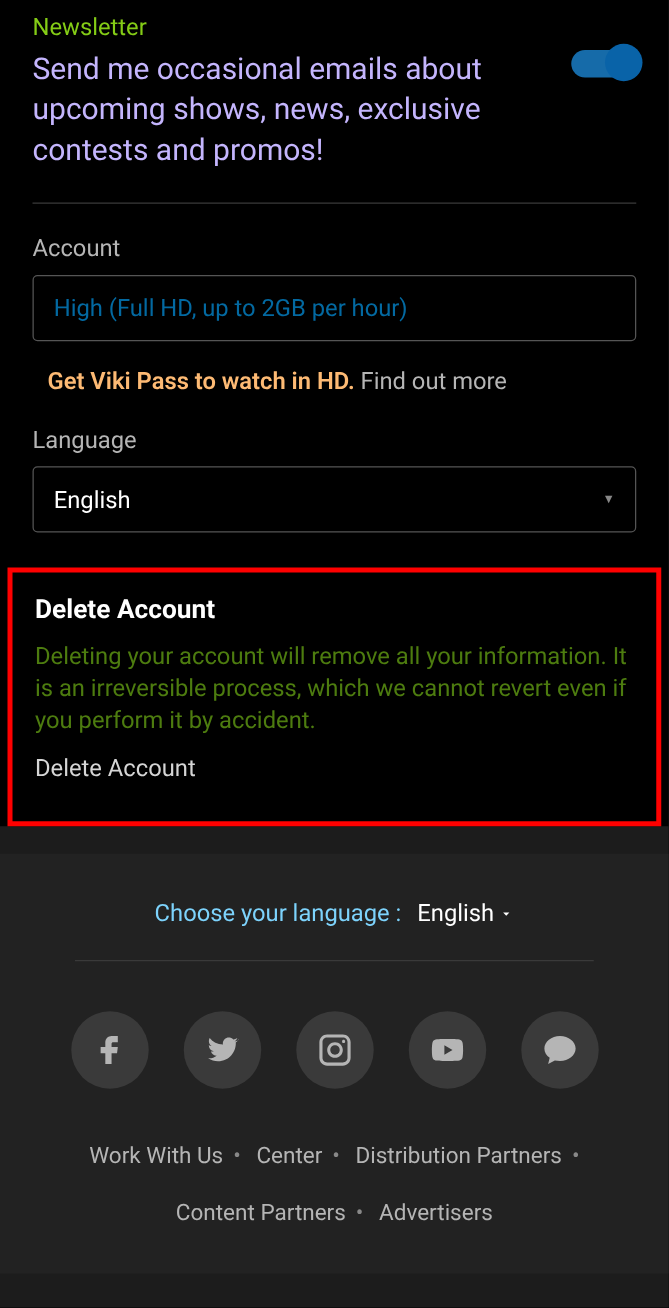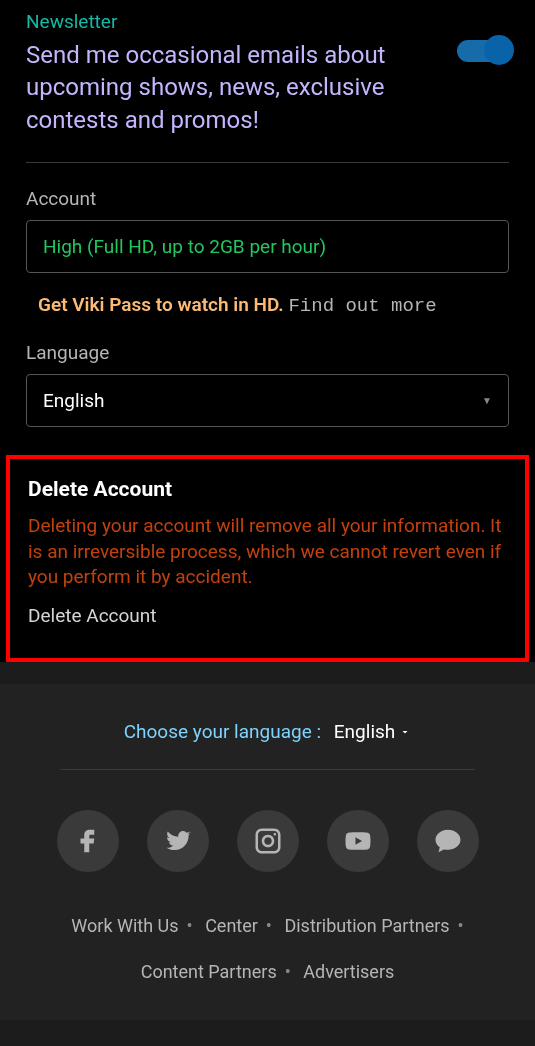--- a/index.html
+++ b/index.html
@@ -15,21 +15,21 @@
       background: #000000;
     }
     .newsletter-row {
       display: flex;
       justify-content: space-between;
       align-items: flex-start;
       padding-bottom: 20px;
     }
     .newsletter-left { flex: 1; padding-right: 60px; }
     .newsletter-title {
-      color: #14b8a6;
+      color: #84cc16;
       font-size: 19px;
       margin-bottom: 6px;
     }
     .newsletter-desc {
       color: #c4b5fd;
       font-size: 24px;
       line-height: 1.35;
     }
     .toggle {
       width: 52px;
@@ -66,55 +66,55 @@
       color: #b5b5b5;
       font-size: 19px;
       margin-bottom: 10px;
     }
     .select-box {
       width: 100%;
       border: 1px solid #555555;
       border-radius: 4px;
       padding: 14px 16px;
       font-size: 19px;
-      color: #22c55e;
+      color: #0369a1;
       background: transparent;
       margin-bottom: 20px;
       position: relative;
     }
     .select-box.active {
       color: #ffffff;
       display: flex;
       justify-content: space-between;
       align-items: center;
     }
     .select-caret {
       color: #888;
       font-size: 10px;
     }
     .hint-row {
       font-size: 19px;
       margin-bottom: 24px;
       padding-left: 12px;
     }
     .hint-bold { color: #fdba74; font-weight: 600; }
-    .hint-link { color: #b5b5b5; font-family: Liberation Mono, monospace; }
+    .hint-link { color: #b5b5b5; }
     .delete-section {
       border: 4px solid #ff0000;
       padding: 18px 18px 31px 18px;
       margin: 28px -20px 0 -20px;
     }
     .delete-title {
       font-size: 21px;
       font-weight: 700;
       margin-bottom: 12px;
     }
     .delete-desc {
       font-size: 19px;
-      color: #c2410c;
+      color: #4d7c0f;
       line-height: 1.35;
       margin-bottom: 14px;
     }
     .delete-link {
       font-size: 19px;
       color: #d5d5d5;
     }
     .footer {
       background: #222222;
       padding: 36px 20px 20px 20px;

